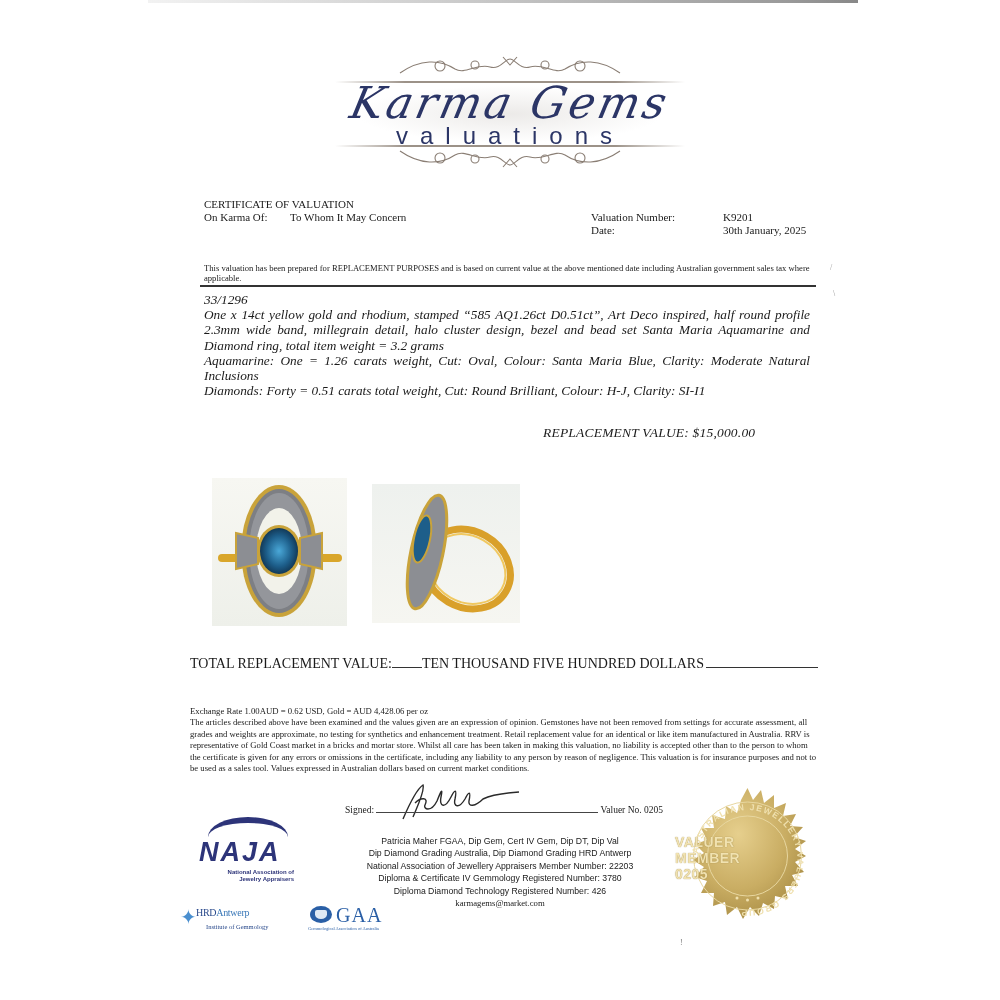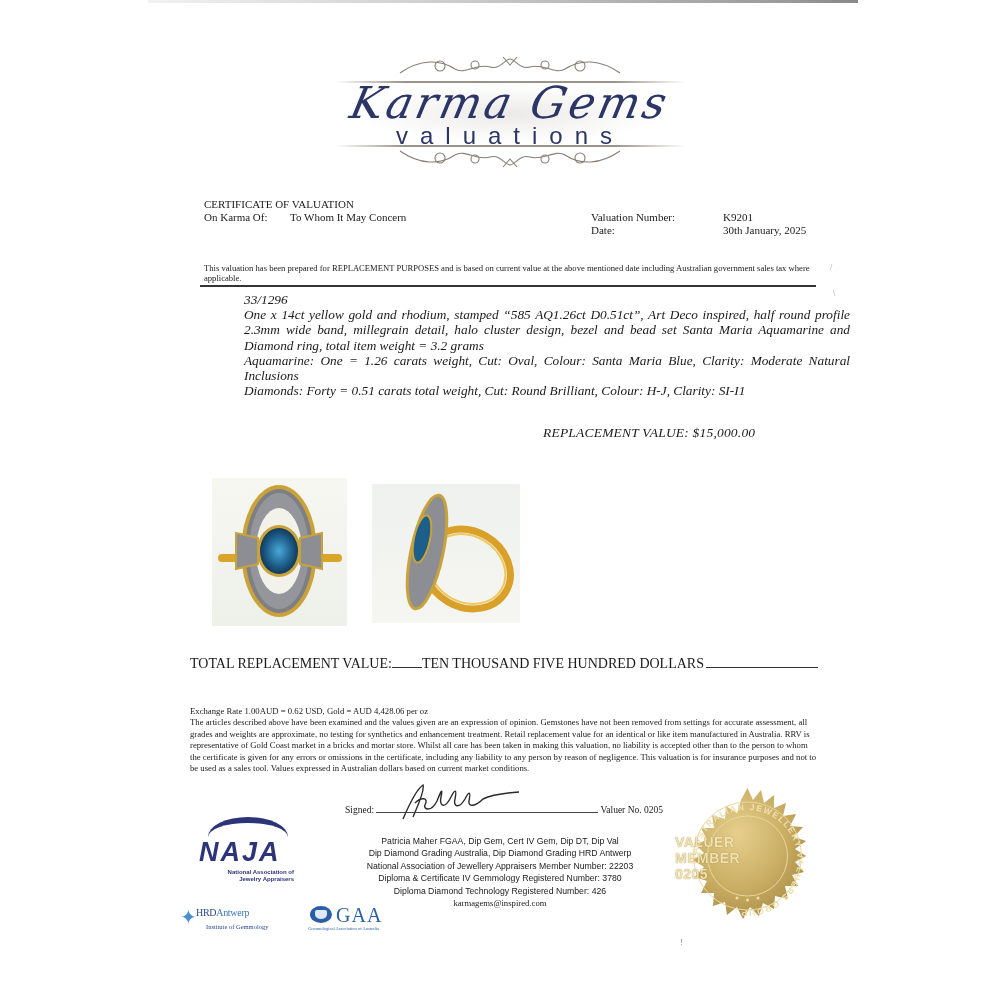--- a/index.html
+++ b/index.html
@@ -33,21 +33,21 @@
     .hdr-left .lbl { width: 86px; }
     .hdr-right { left: 591px; top: 211px; }
     .hdr-right .row { display: flex; gap: 28px; }
     .hdr-right .lbl { width: 104px; }
 
     .notice { position: absolute; left: 204px; top: 263px; width: 620px; font-size: 8.6px; line-height: 10px; }
     .thick-rule { position: absolute; left: 200px; top: 285px; width: 616px; height: 2px; background: #333; }
     .margin-mark { position: absolute; font-size: 8px; color: #999; }
 
     
-    .desc { position: absolute; left: 204px; top: 292px; width: 606px; font-style: italic; font-size: 13.3px; line-height: 15.2px; margin-left: 40px; }
+    .desc { position: absolute; left: 204px; top: 292px; width: 606px; font-style: italic; font-size: 13.3px; line-height: 15.2px; }
     .desc p { margin: 0; }
     .desc .justify { text-align: justify; text-align-last: left; }
     .repl-value { position: absolute; left: 543px; top: 425px; font-style: italic; font-size: 13.5px; letter-spacing: 0.2px; }
 
     
     .photo { position: absolute; background: #f3f4ee; overflow: hidden; }
     .photo-front { left: 212px; top: 478px; width: 135px; height: 148px; background: linear-gradient(180deg, #f7f7f2, #eef0ea); }
     .photo-side { left: 372px; top: 484px; width: 148px; height: 139px; background: linear-gradient(180deg, #eef1ee, #f6f6f1); }
 
     
@@ -201,21 +201,21 @@
   <span class="sig-blank"></span>
   <span>Valuer No. 0205</span>
 </div>
 
 <div class="credentials">
   <div>Patricia Maher FGAA, Dip Gem, Cert IV Gem, Dip DT, Dip Val</div>
   <div>Dip Diamond Grading Australia, Dip Diamond Grading HRD Antwerp</div>
   <div>National Association of Jewellery Appraisers Member Number: 22203</div>
   <div>Diploma &amp; Certificate IV Gemmology Registered Number: 3780</div>
   <div>Diploma Diamond Technology Registered Number: 426</div>
-  <div class="email">karmagems@inspired.com</div>
+  <div class="email">karmagems@market.com</div>
 </div>
 
 <div class="naja">
   <div class="arc"></div>
   <div class="word">NAJA</div>
   <div class="tag">
     <div>National Association of</div>
     <div>Jewelry Appraisers</div>
   </div>
 </div>

